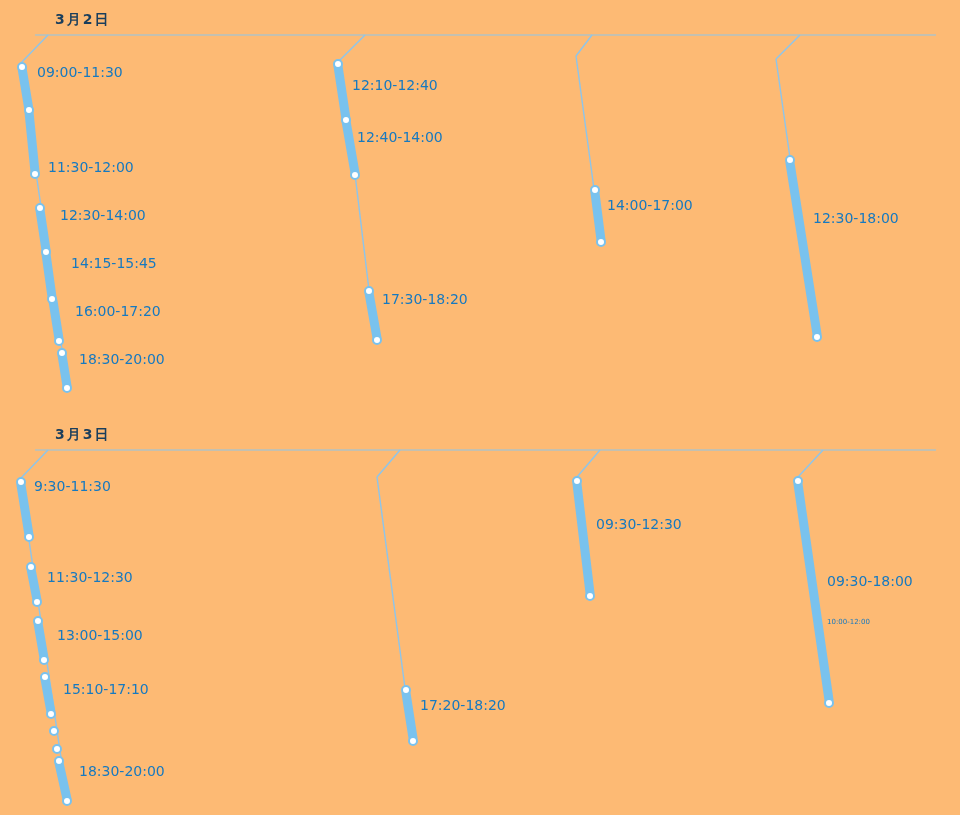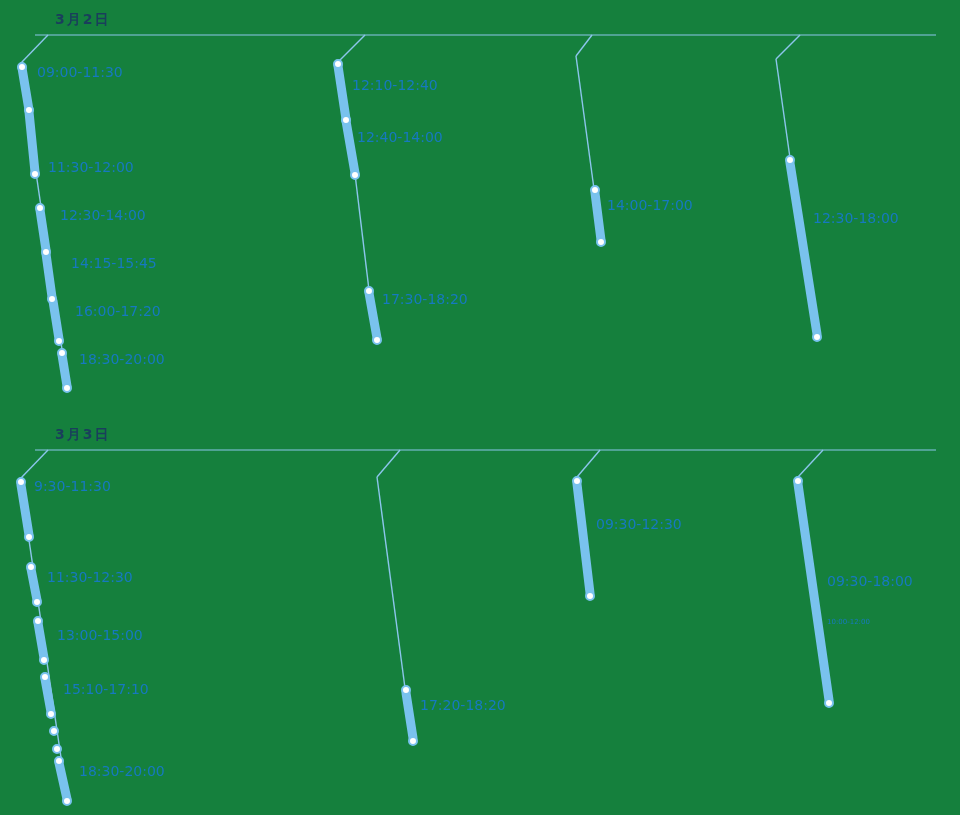--- a/index.html
+++ b/index.html
@@ -4,21 +4,21 @@
 <style>
   html, body {
     margin: 0;
     padding: 0;
     background: #ffffff;
   }
   #app {
     width: 960px;
     height: 815px;
     position: relative;
-    background: #15803d;
+    background: #fdba74;
     font-family: "DejaVu Sans", "Liberation Sans", sans-serif;
   }
   svg { display: block; }
   .dateline {
     stroke: #8cc5ec;
     stroke-width: 1.2;
     fill: none;
   }
   .thin {
     stroke: #8cc5ec;

